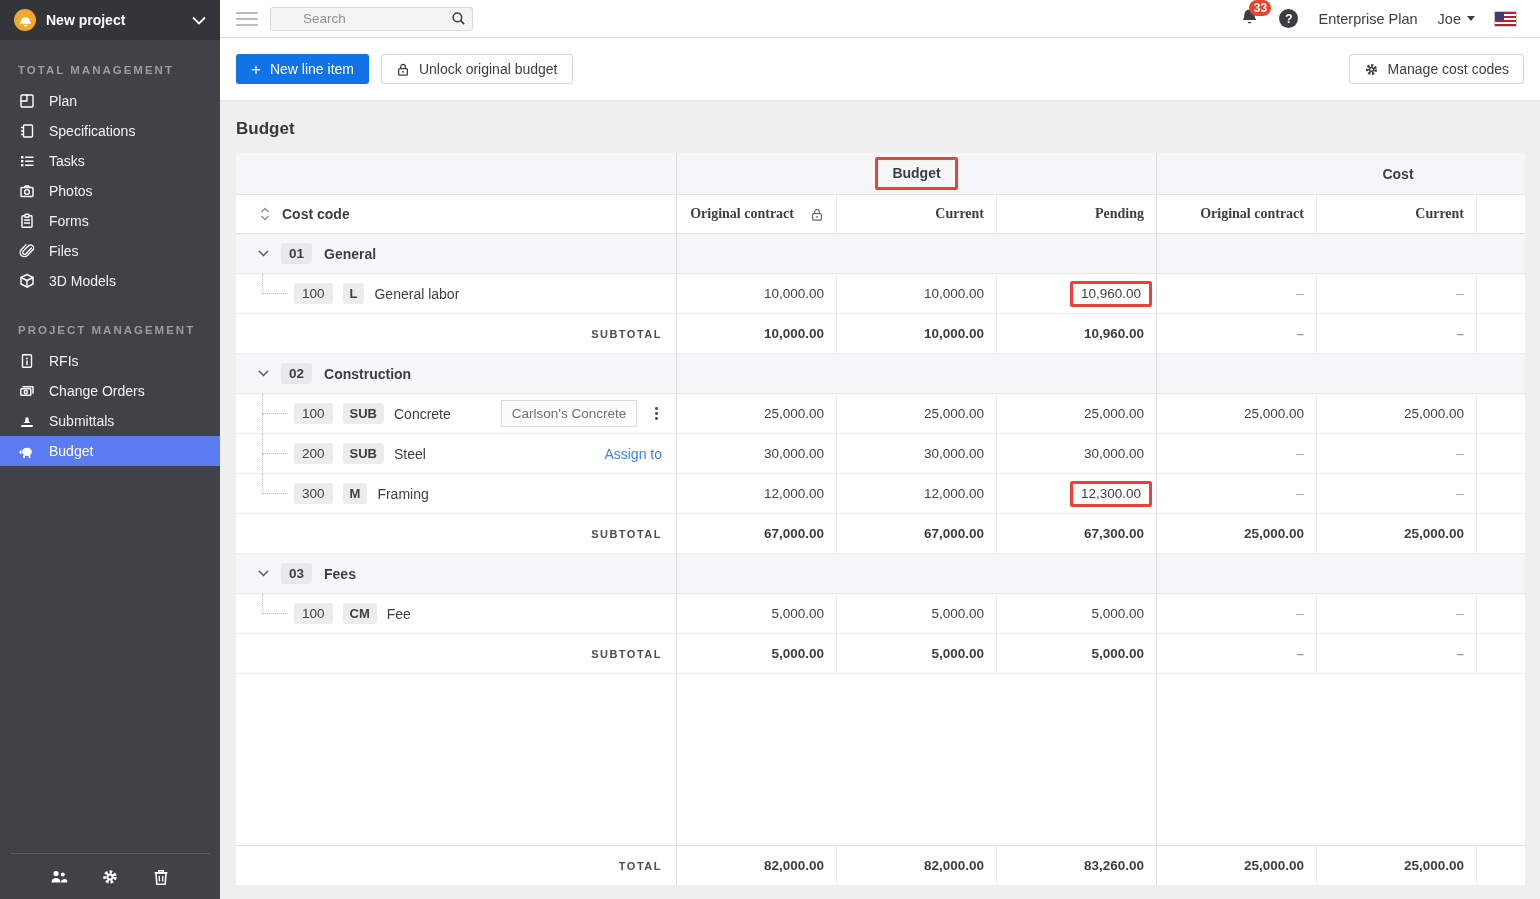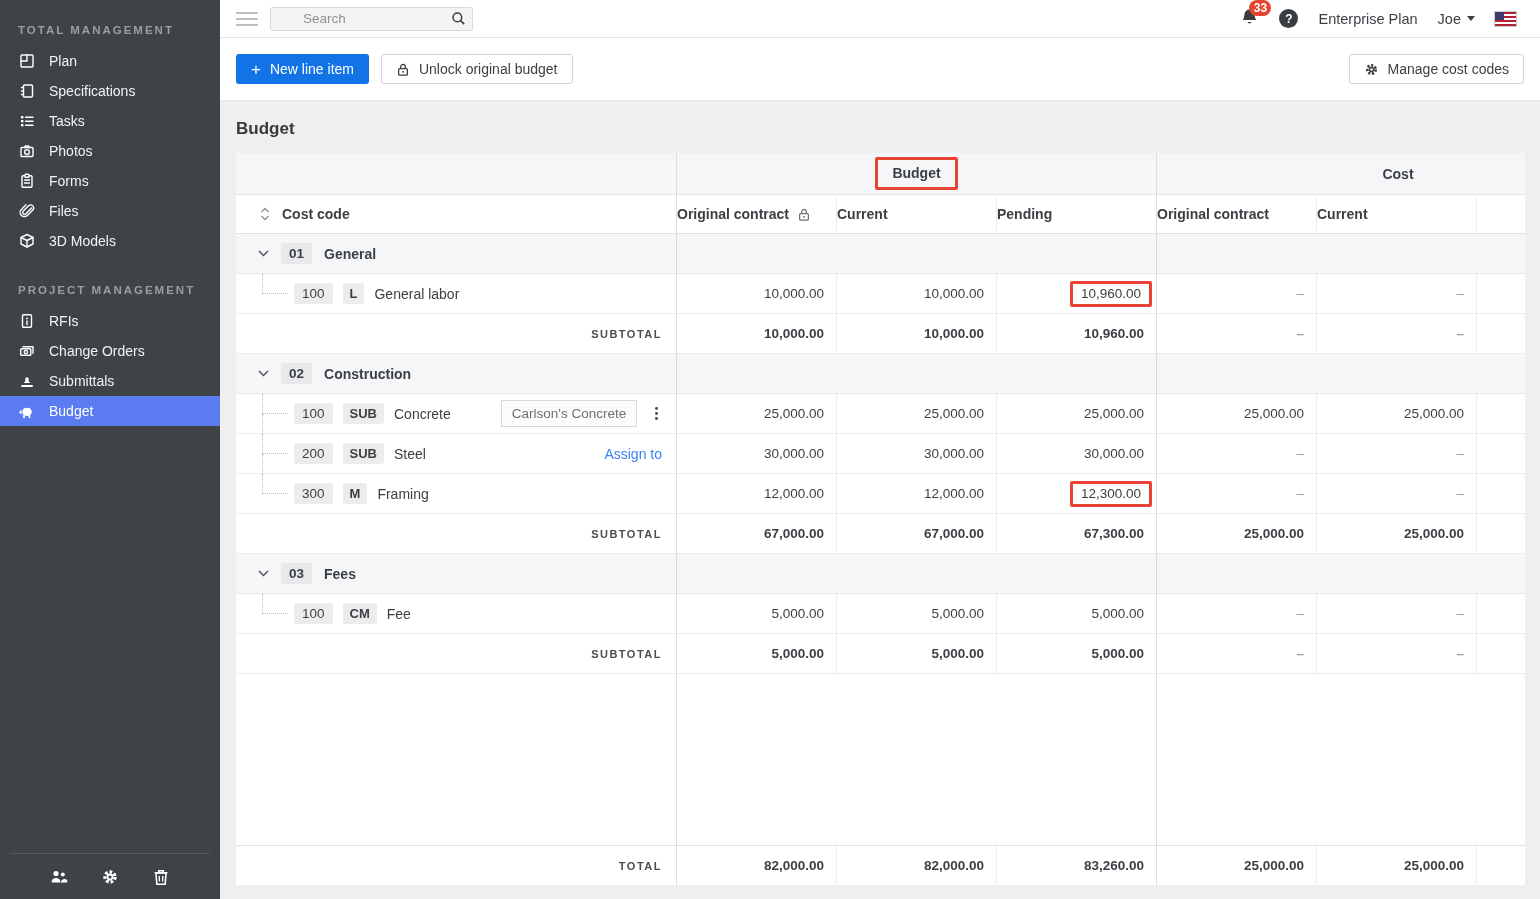--- a/index.html
+++ b/index.html
@@ -54,21 +54,21 @@
   
   .btable { width:1289px; background:#fff; }
   .trow { display:grid; grid-template-columns:440px 160px 160px 160px 160px 160px 49px; }
   .trow3 { display:grid; grid-template-columns:440px 480px 369px; }
   .band { height:42px; background:#f5f6f7; border-bottom:1px solid #e2e4e6; }
   .band .gcell { display:flex; align-items:center; justify-content:center; font-weight:bold; font-size:14px; color:#3b3f44; border-left:1px solid #dcdee0; }
   .band .gcell.cost-g { padding-left:114px; }
   .thead { height:39px; border-bottom:1px solid #dfe1e3; font-weight:bold; }
   .thead .c { display:flex; align-items:center; }
   .code-head { padding-left:24px; gap:12px; }
-  .num-h { justify-content:flex-start; padding-right:12px; gap:8px; }
+  .num-h { justify-content:flex-end; padding-right:12px; gap:16px;font-family:Liberation Serif, serif; }
   .bl-strong { border-left:1px solid #dcdee0; }
   .bl { border-left:1px solid #ececee; }
 
   .grow { height:40px; background:#f5f6f7; border-bottom:1px solid #e6e8ea; }
   .grow .gc { display:flex; align-items:center; }
   .grow .sep { border-left:1px solid #d9dbdd; }
   .group-left { padding-left:22px; gap:12px; }
   .pill { background:#ececec; border-radius:3px; padding:3px 8px; font-size:13.5px; color:#3b3f44; }
   .grow .pill { background:#e7e9eb; font-weight:bold; }
   .group-name { font-weight:bold; font-size:14px; }
@@ -98,20 +98,35 @@
   .tot { height:40px; border-top:1px solid #dfe1e3; }
 
   .sort-icon svg, .chev svg { display:block; }
 </style>
 </head>
 <body>
 
 <div class="page">
 
   <aside class="sidebar">
+    <div class="project-bar">
+      <span class="logo">
+        <svg width="15" height="15" viewBox="0 0 16 16">
+            <path d="M3 9.5a5 5 0 0 1 10 0z" fill="#fff"></path>
+            <rect x="2" y="9.5" width="12" height="2" rx="1" fill="#fff"></rect>
+            <path d="M5.5 12.5h5l-1.5 2h-2z" fill="#fff"></path>
+          </svg>
+      </span>
+      <span class="project-name">New project</span>
+      <span class="chev">
+        <svg width="14" height="9" viewBox="0 0 14 9">
+            <polyline points="1,1.5 7,7.5 13,1.5" fill="none" stroke="#fff" stroke-width="1.8"></polyline>
+          </svg>
+      </span>
+    </div>
 
     <nav class="nav">
       <div class="section-label">TOTAL MANAGEMENT</div>
 
       <div class="nav-item">
         <span class="nav-icon">
             <svg viewBox="0 0 16 16">
               <rect x="2" y="2" width="12" height="12" rx="1"></rect>
               <polyline points="8,2 8,8 2,8"></polyline>
             </svg>

